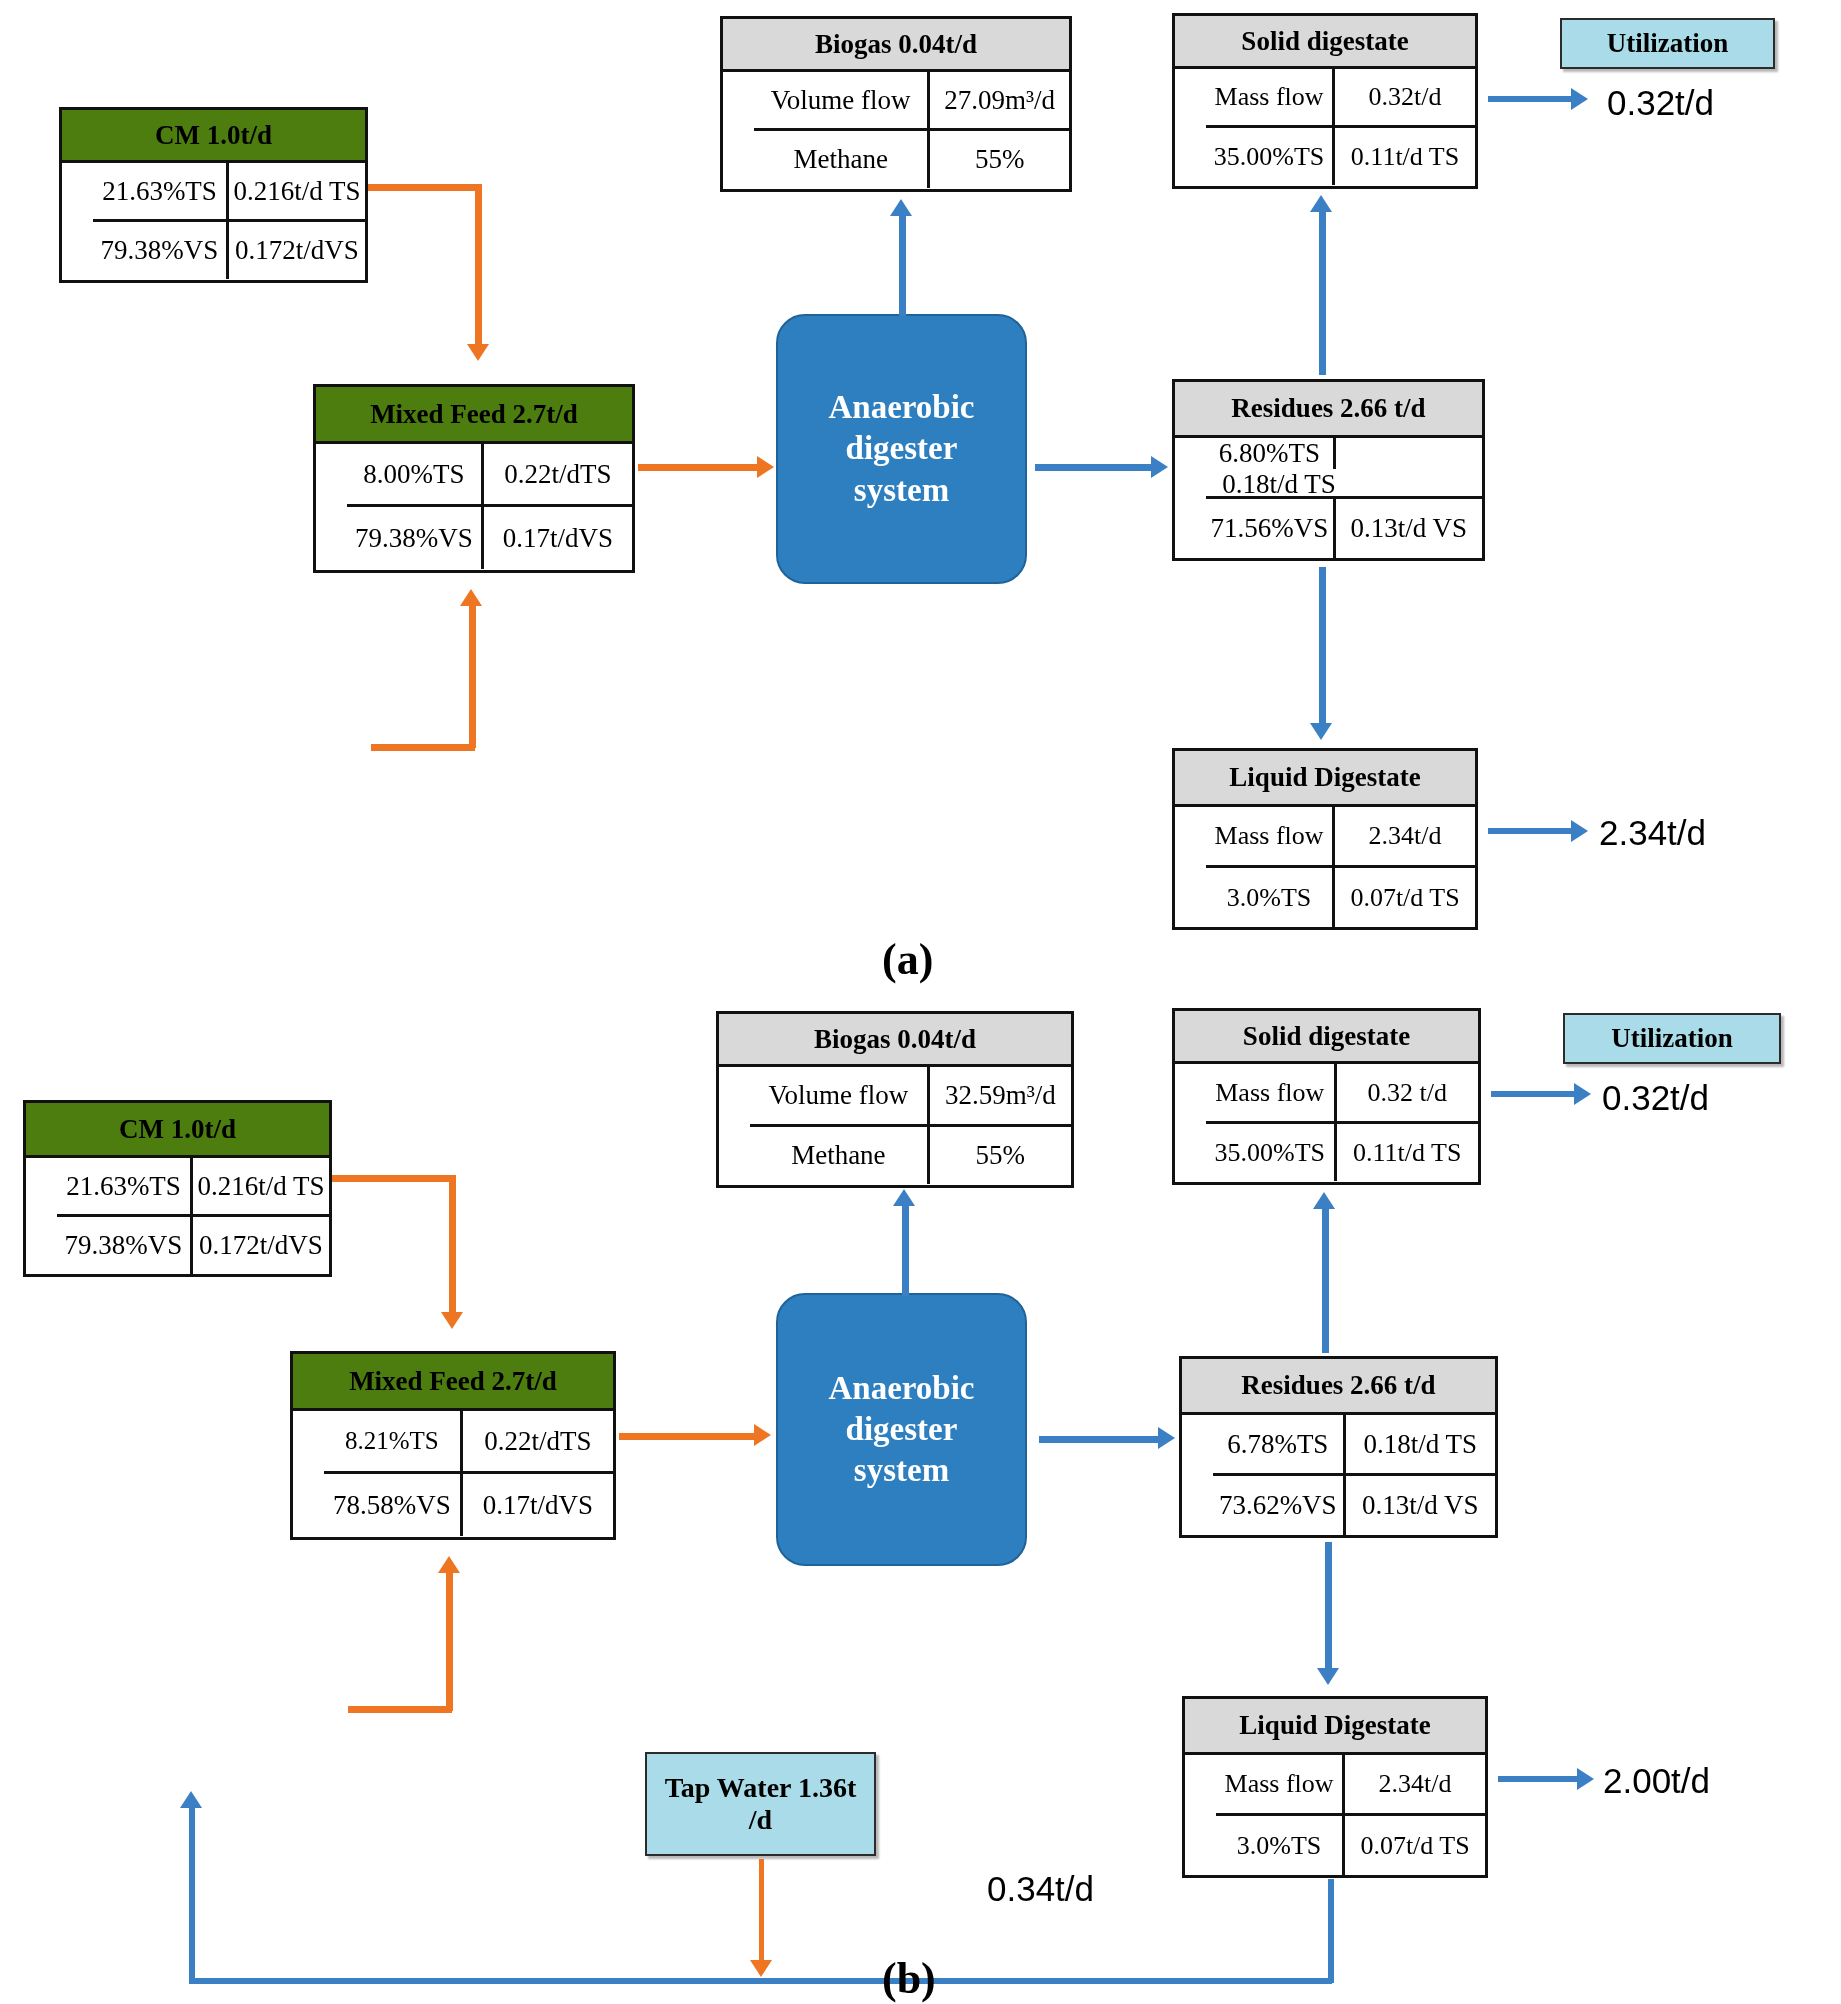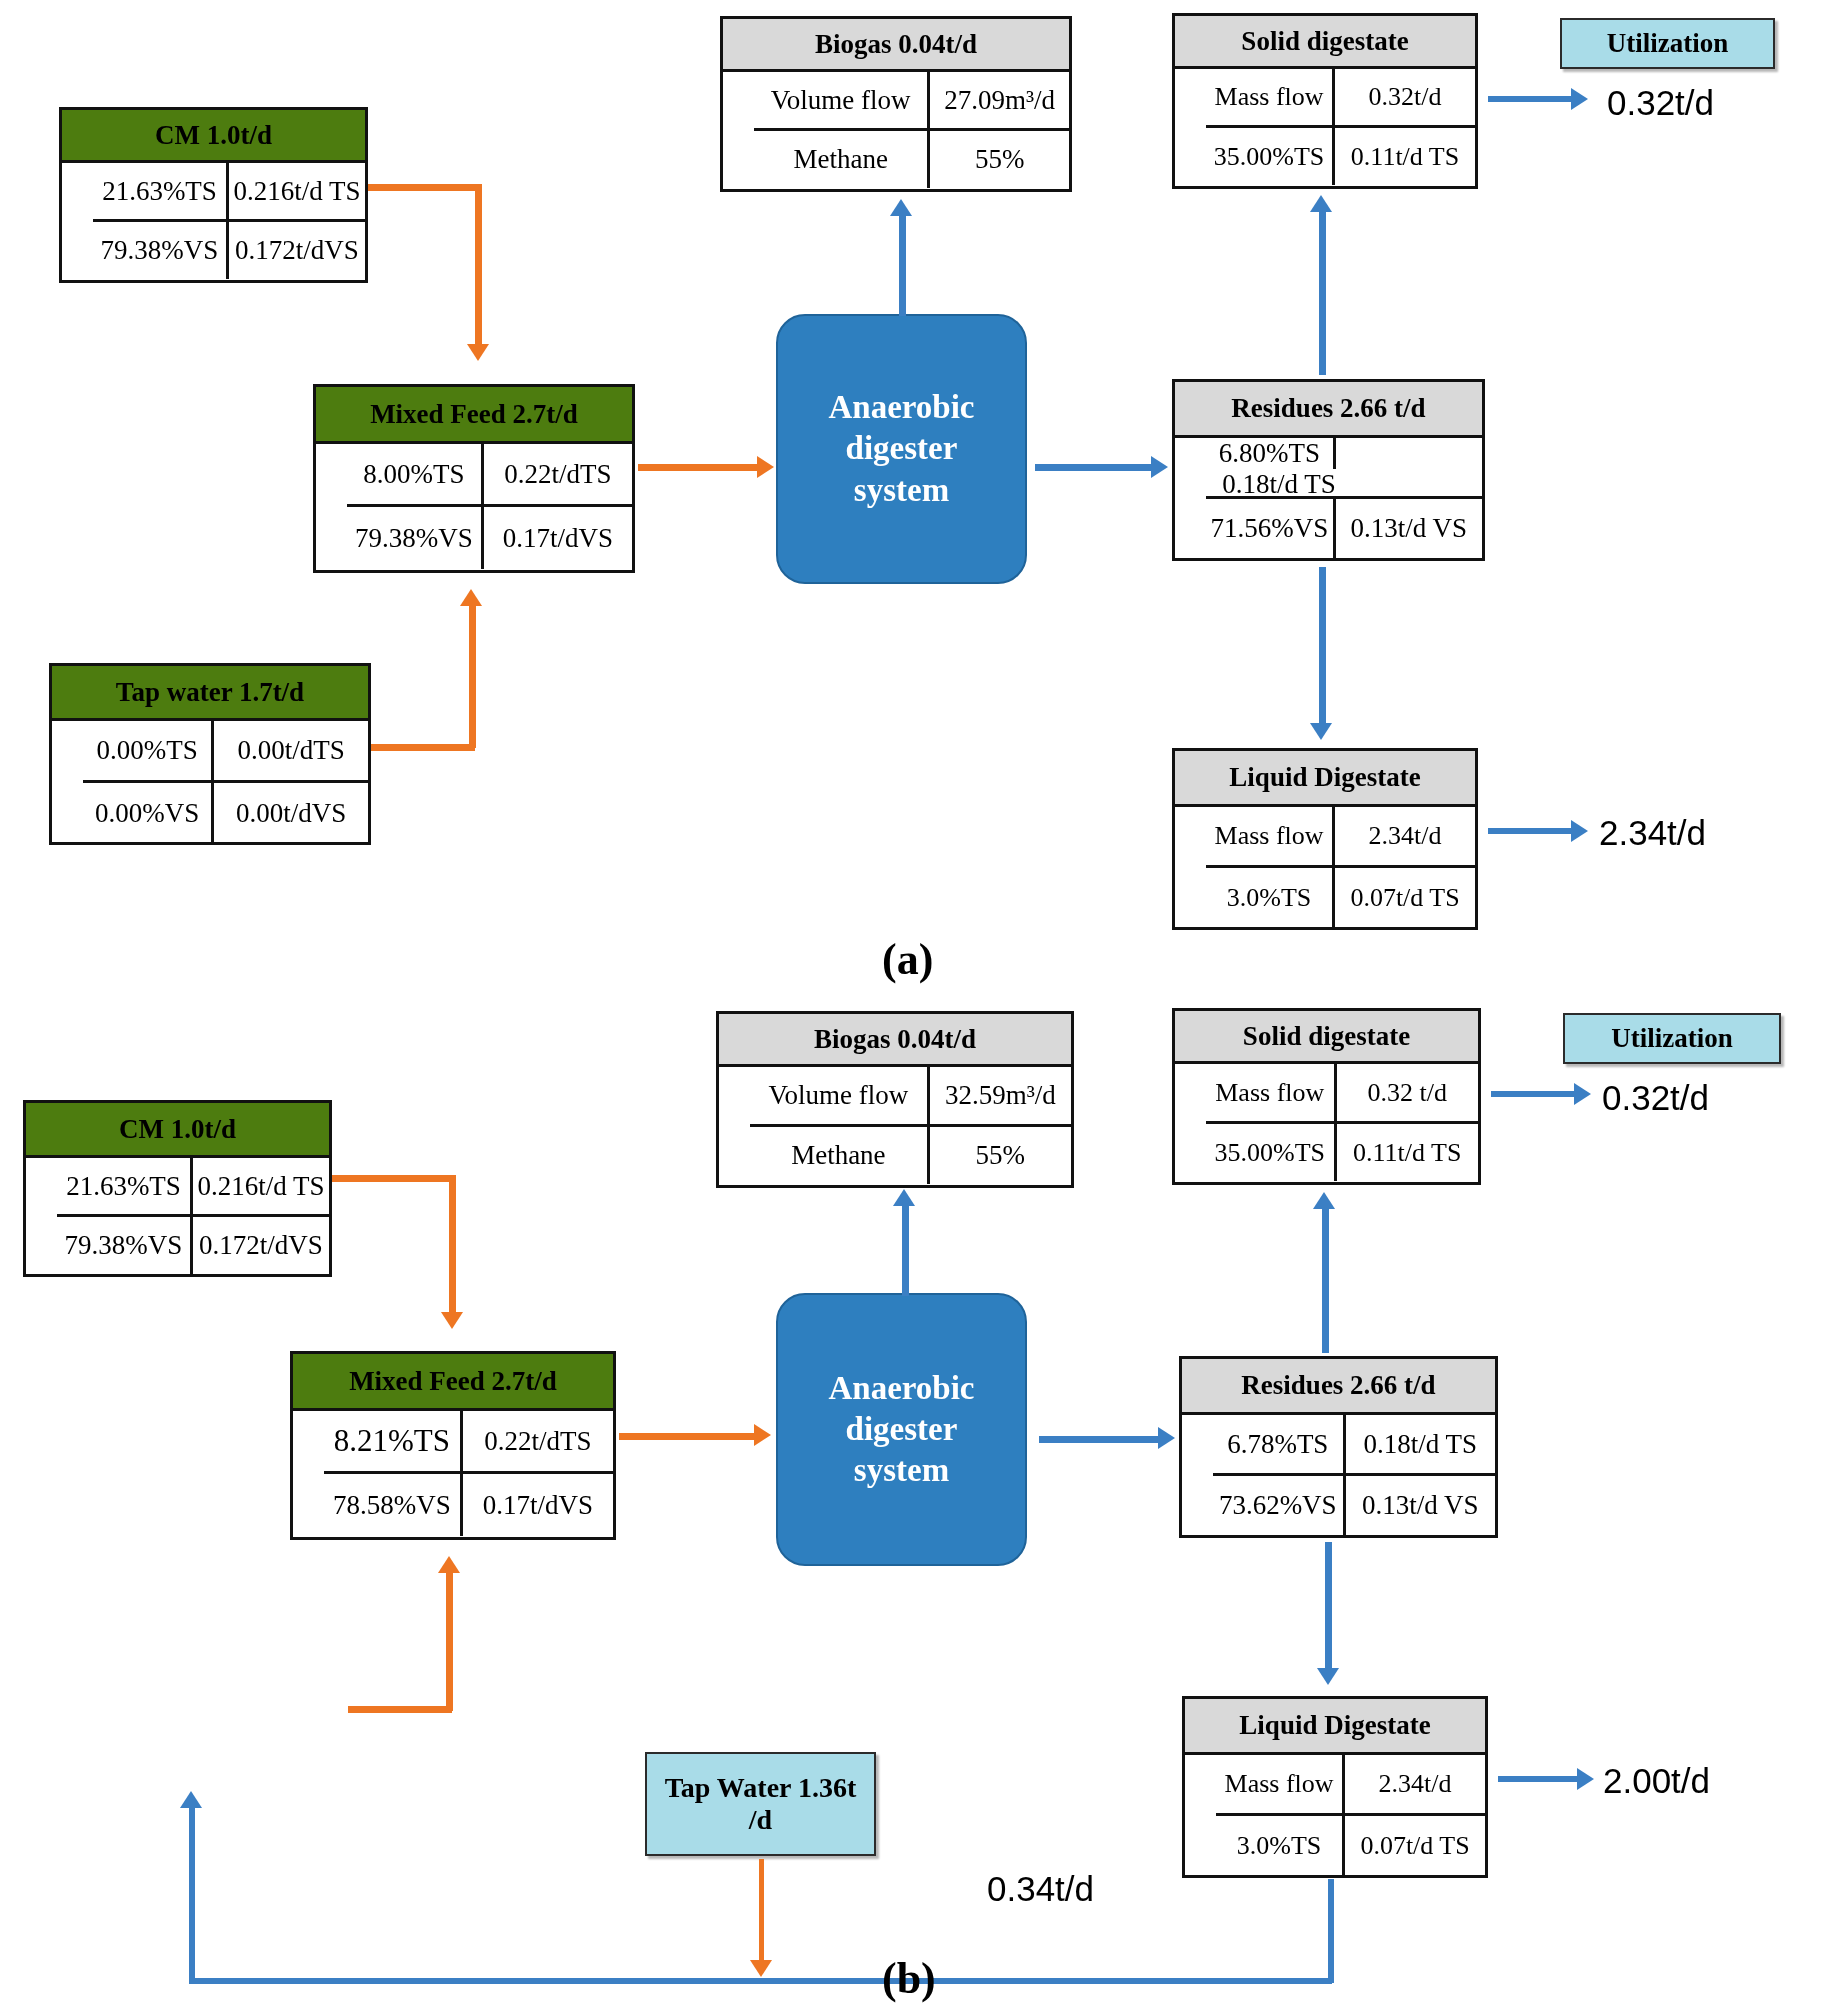--- a/index.html
+++ b/index.html
@@ -74,31 +74,20 @@
     <div class="row top" style="height:63px;">
       <div class="cell l" style="width:48%;font-size:27px;">8.00%TS</div>
       <div class="cell" style="width:52%;font-size:27px;">0.22t/dTS</div>
     </div>
     <div class="row" style="height:62px;">
       <div class="cell l" style="width:48%;font-size:27px;">79.38%VS</div>
       <div class="cell" style="width:52%;font-size:27px;">0.17t/dVS</div>
     </div>
   </div>
 
-  <div class="ftable" style="left:49px;top:663px;width:322px;height:182px;">
-    <div class="hdr peach" style="height:55px;font-size:27px;">Tap water 1.7t/d</div>
-    <div class="row top" style="height:62px;">
-      <div class="cell l" style="width:46%;font-size:27px;">0.00%TS</div>
-      <div class="cell" style="width:54%;font-size:27px;">0.00t/dTS</div>
-    </div>
-    <div class="row" style="height:60px;">
-      <div class="cell l" style="width:46%;font-size:27px;">0.00%VS</div>
-      <div class="cell" style="width:54%;font-size:27px;">0.00t/dVS</div>
-    </div>
-  </div>
 
   <div class="digester" style="left:776px;top:314px;width:251px;height:270px;font-size:33px;padding:0 19.5px;">Anaerobic digester system</div>
 
   <div class="ftable" style="left:720px;top:16.3px;width:352px;height:176px;">
     <div class="hdr grey" style="height:53px;font-size:27px;">Biogas   0.04t/d</div>
     <div class="row top" style="height:59px;">
       <div class="cell l" style="width:56%;font-size:27px;">Volume flow</div>
       <div class="cell" style="width:44%;font-size:27px;">27.09m³/d</div>
     </div>
     <div class="row" style="height:57px;">
@@ -186,21 +175,21 @@
     </div>
     <div class="row" style="height:57px;">
       <div class="cell l" style="width:50%;font-size:27px;">79.38%VS</div>
       <div class="cell" style="width:50%;font-size:27px;">0.172t/dVS</div>
     </div>
   </div>
 
   <div class="ftable" style="left:290px;top:1351px;width:326px;height:189px;">
     <div class="hdr peach" style="height:57px;font-size:27px;">Mixed Feed   2.7t/d</div>
     <div class="row top" style="height:63px;">
-      <div class="cell l" style="width:48%;font-size:31px;">8.21%TS</div>
+      <div class="cell l" style="width:48%;font-size:25px;">8.21%TS</div>
       <div class="cell" style="width:52%;font-size:27px;">0.22t/dTS</div>
     </div>
     <div class="row" style="height:62px;">
       <div class="cell l" style="width:48%;font-size:27px;">78.58%VS</div>
       <div class="cell" style="width:52%;font-size:27px;">0.17t/dVS</div>
     </div>
   </div>
 
 
   <div class="cbox" style="left:645px;top:1752px;width:231px;height:104px;font-size:28px;padding:0 9px;">Tap Water 1.36t /d</div>

